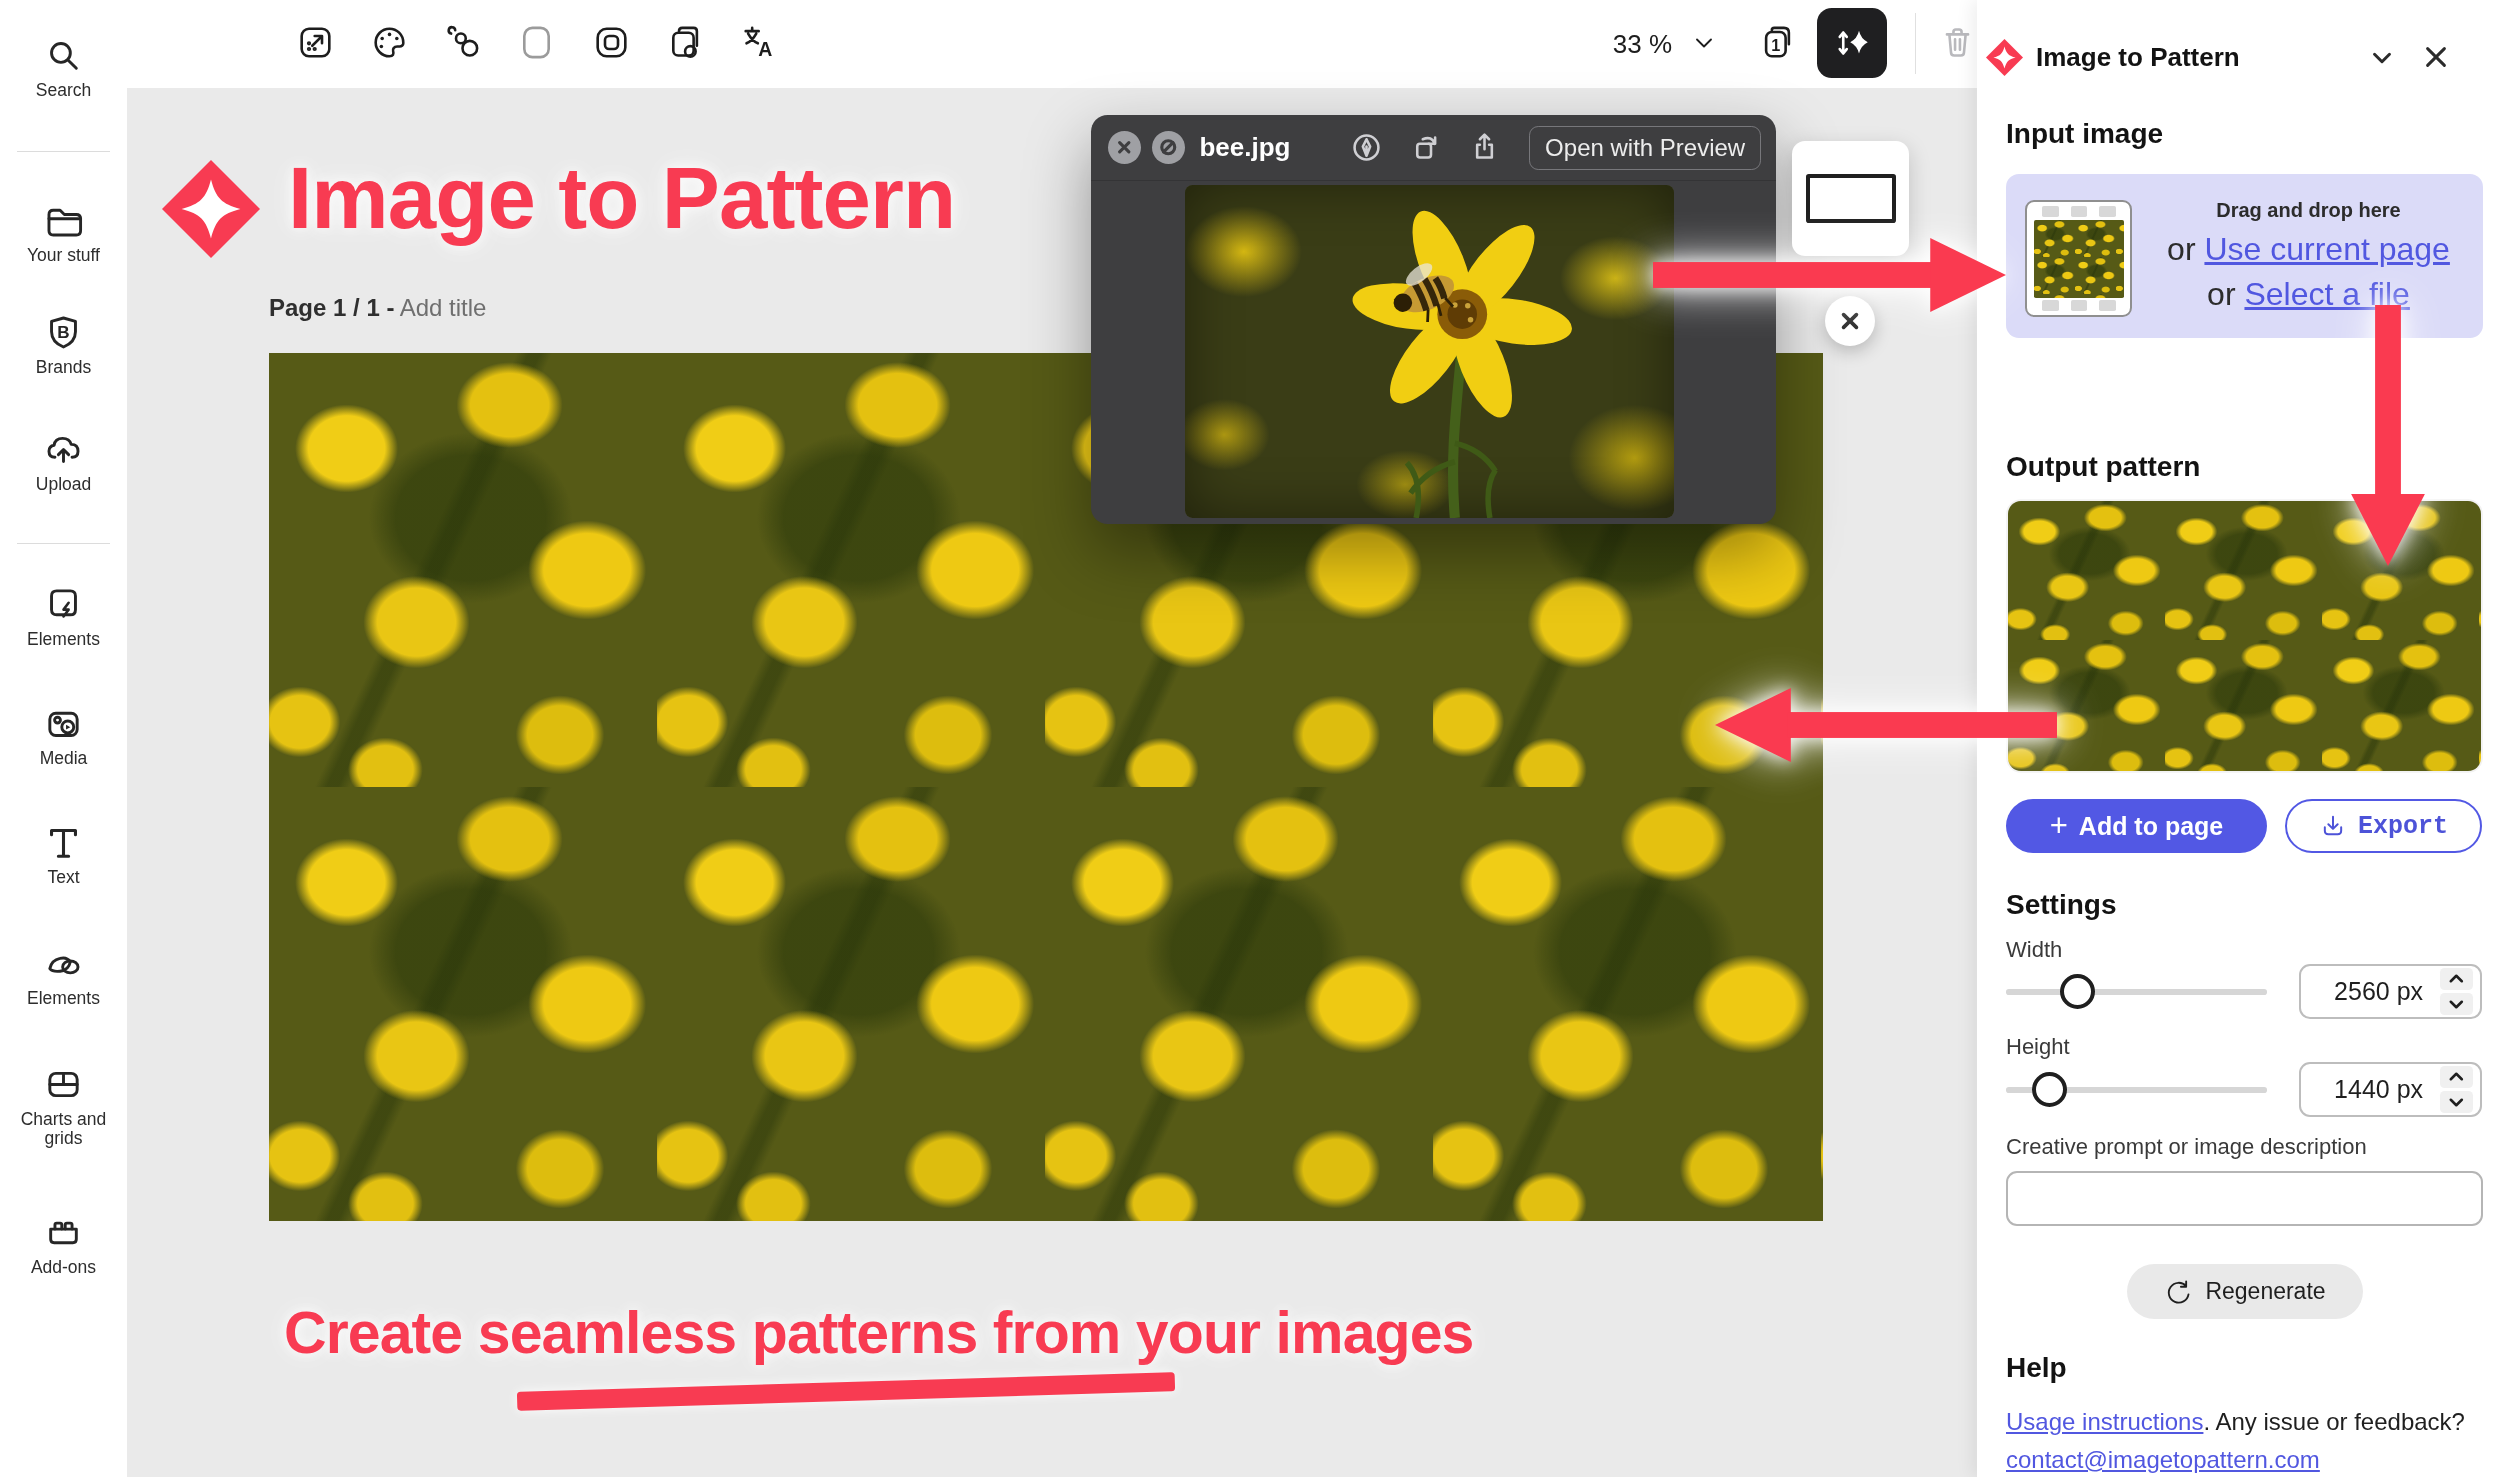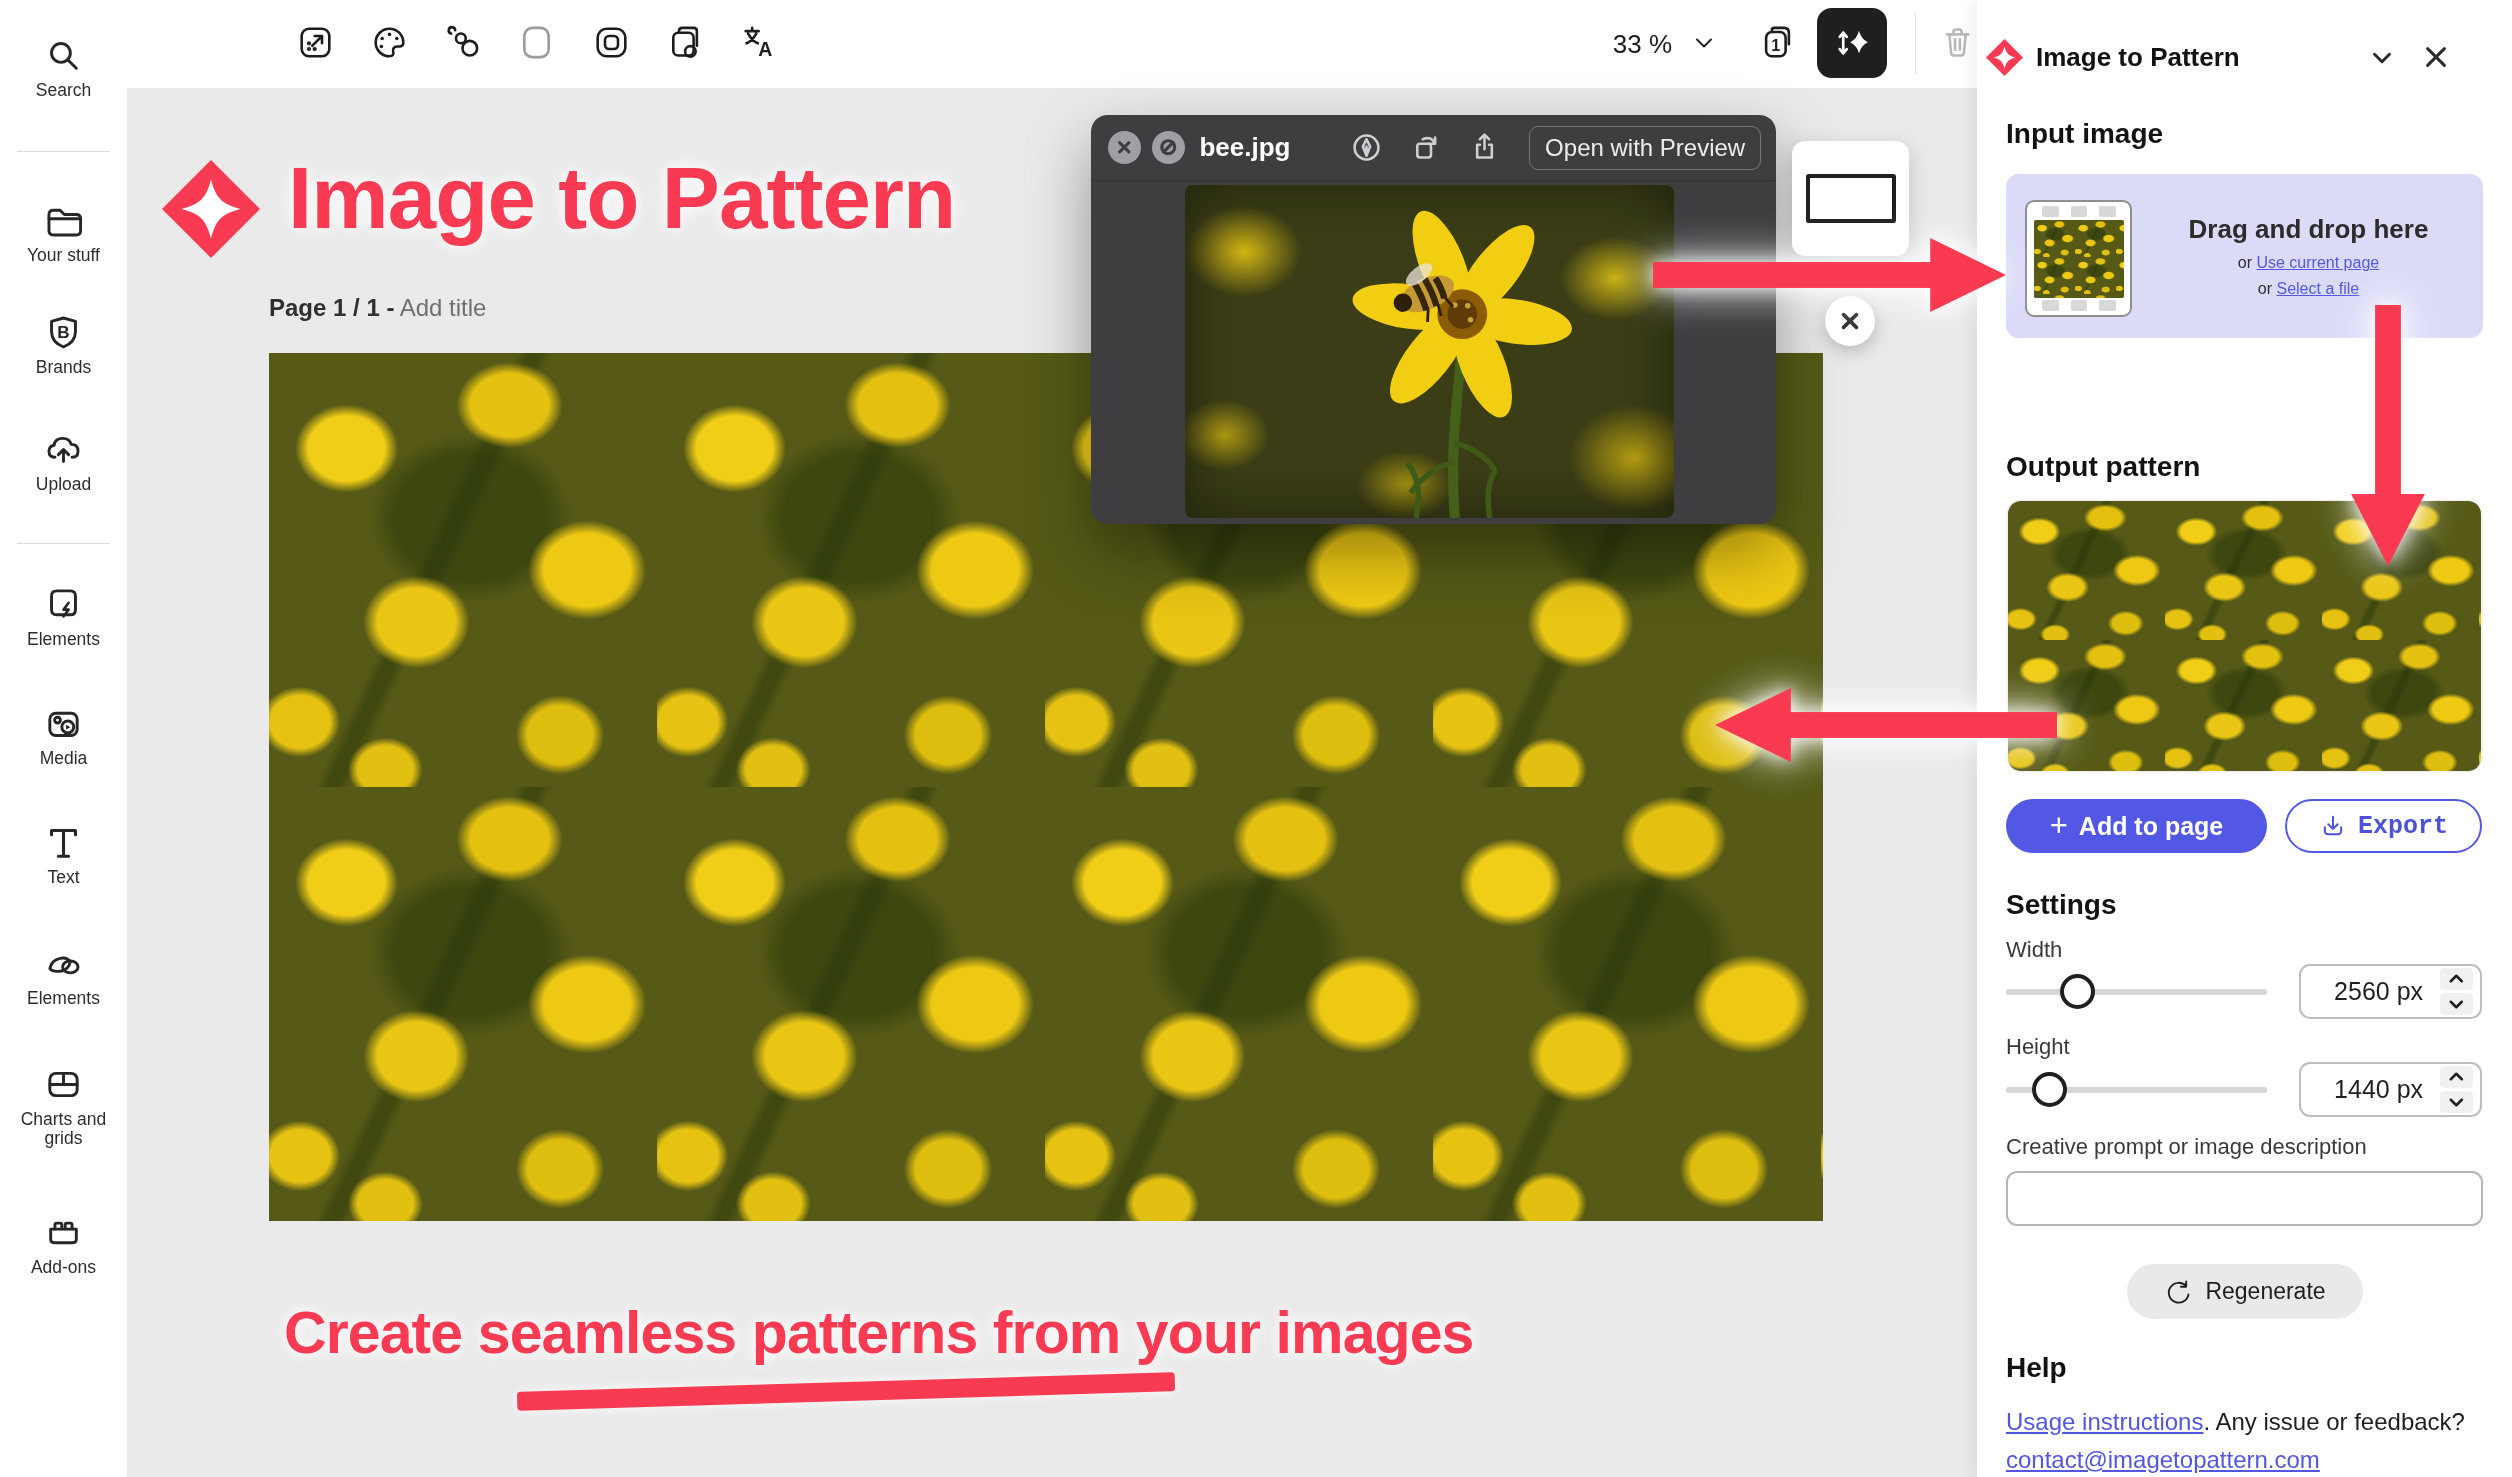--- a/index.html
+++ b/index.html
@@ -74,22 +74,22 @@
   .p-h2{font-size:28px;font-weight:800;color:#131313;}
   #p-title{font-size:26px;font-weight:800;color:#131313;}
   .p-logo{width:37px;height:37px;}
   .p-iconbtn svg{stroke:#2b2b2b;stroke-width:3.2;fill:none;stroke-linecap:round;stroke-linejoin:round;}
   #dropzone{left:29px;top:174px;width:477px;height:164px;background:#dbdbf8;border-radius:13px;}
   #film{left:19.4px;top:26px;width:103px;height:113px;background:#fff;border:2.8px solid #8f8f8f;border-radius:9.2px;}
   #film .ph{position:absolute;left:6.5px;right:6.5px;top:17.5px;bottom:17.5px;border-radius:1.8px;}
   .sprow{position:absolute;left:0;width:100%;display:flex;justify-content:center;gap:12px;}
   .sprow i{width:16.6px;height:11px;background:#d8d8d8;border-radius:1.8px;}
   #dz-text{left:129px;top:0;width:347px;height:164px;display:flex;flex-direction:column;align-items:center;justify-content:center;gap:9.2px;}
-  #dz-title{font-size:26px;font-weight:800;color:#2c2c2c;}
-  .dz-line{font-size:16px;color:#2c2c2c;}
+  #dz-title{font-size:20px;font-weight:800;color:#2c2c2c;}
+  .dz-line{font-size:32px;color:#2c2c2c;}
   a.plink{color:#5157e0;text-decoration:underline;cursor:pointer;}
   .greybtn{background:#e9e9e9;border-radius:9.2px;display:flex;align-items:center;justify-content:center;gap:13px;
     font-size:23px;color:#1f1f1f;cursor:pointer;}
   .greybtn svg{stroke:#1f1f1f;stroke-width:3.2;fill:none;stroke-linecap:round;stroke-linejoin:round;}
   #outimg{left:31px;top:501px;width:473px;height:270px;border-radius:13px;box-shadow:0 0 0 1.8px #f2f2f2;}
   .pillbtn{height:54px;border-radius:27px;display:flex;align-items:center;justify-content:center;gap:11px;
     font-size:25px;font-weight:700;cursor:pointer;}
   #addbtn{background:#5258e4;color:#fff;}
   #exportbtn{background:#fff;color:#4d53d8;border:2.8px solid #5258e4;font-family:Liberation Mono, monospace;}
   #exportbtn svg{stroke:#4d53d8;stroke-width:3.4;fill:none;stroke-linecap:round;stroke-linejoin:round;}

